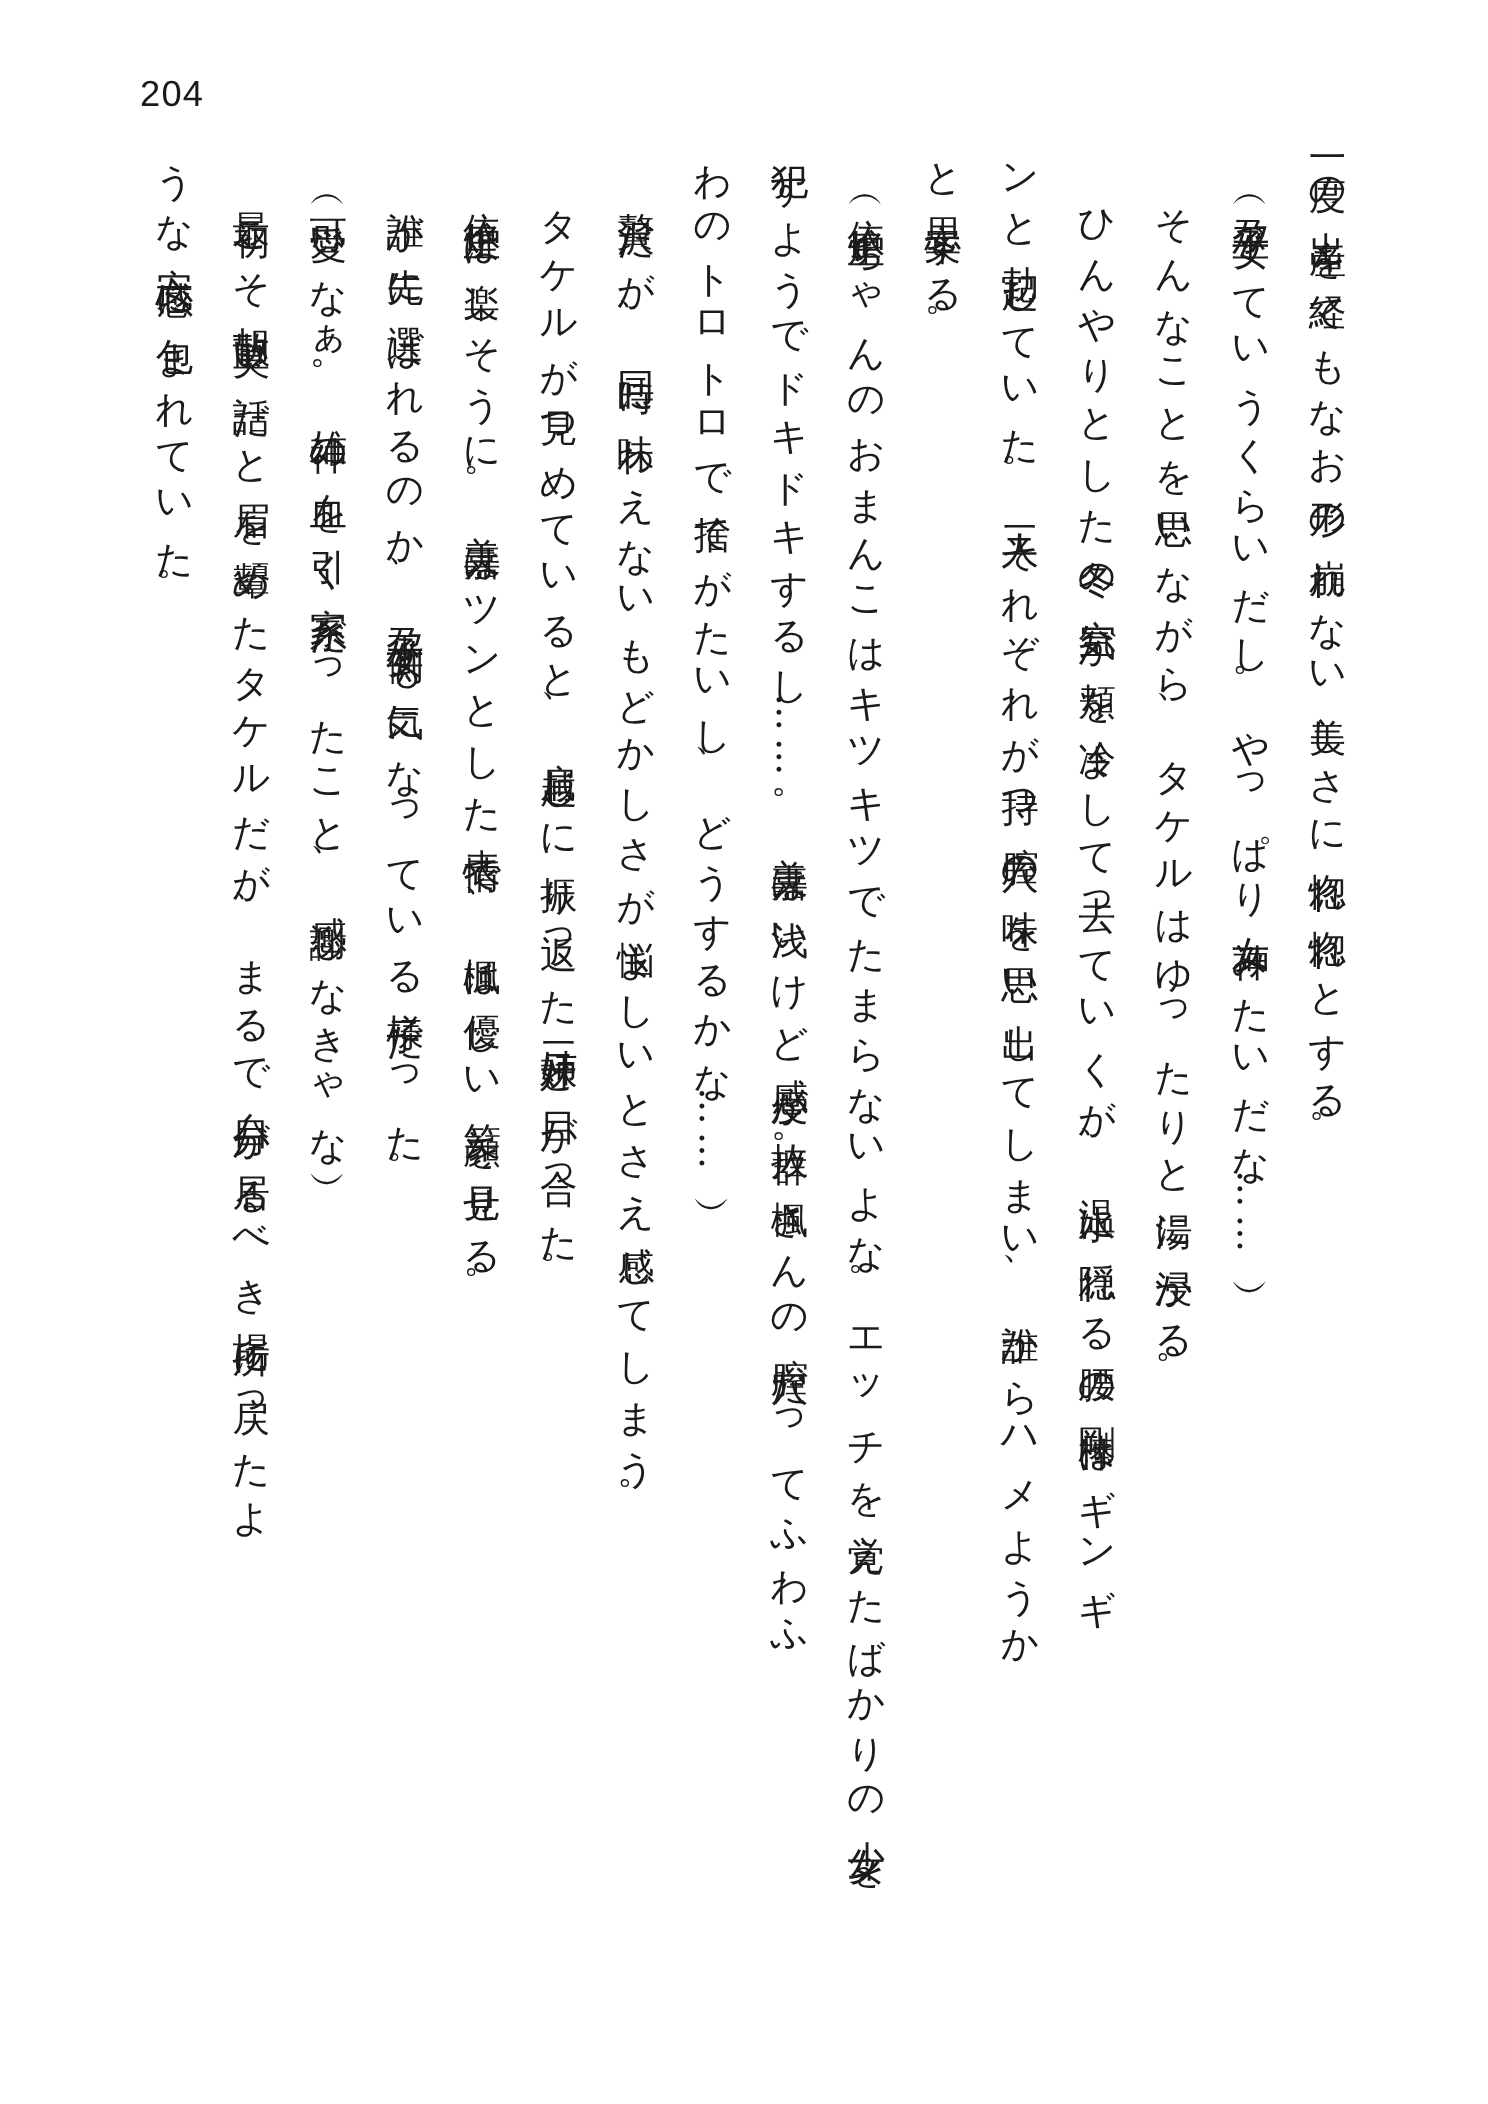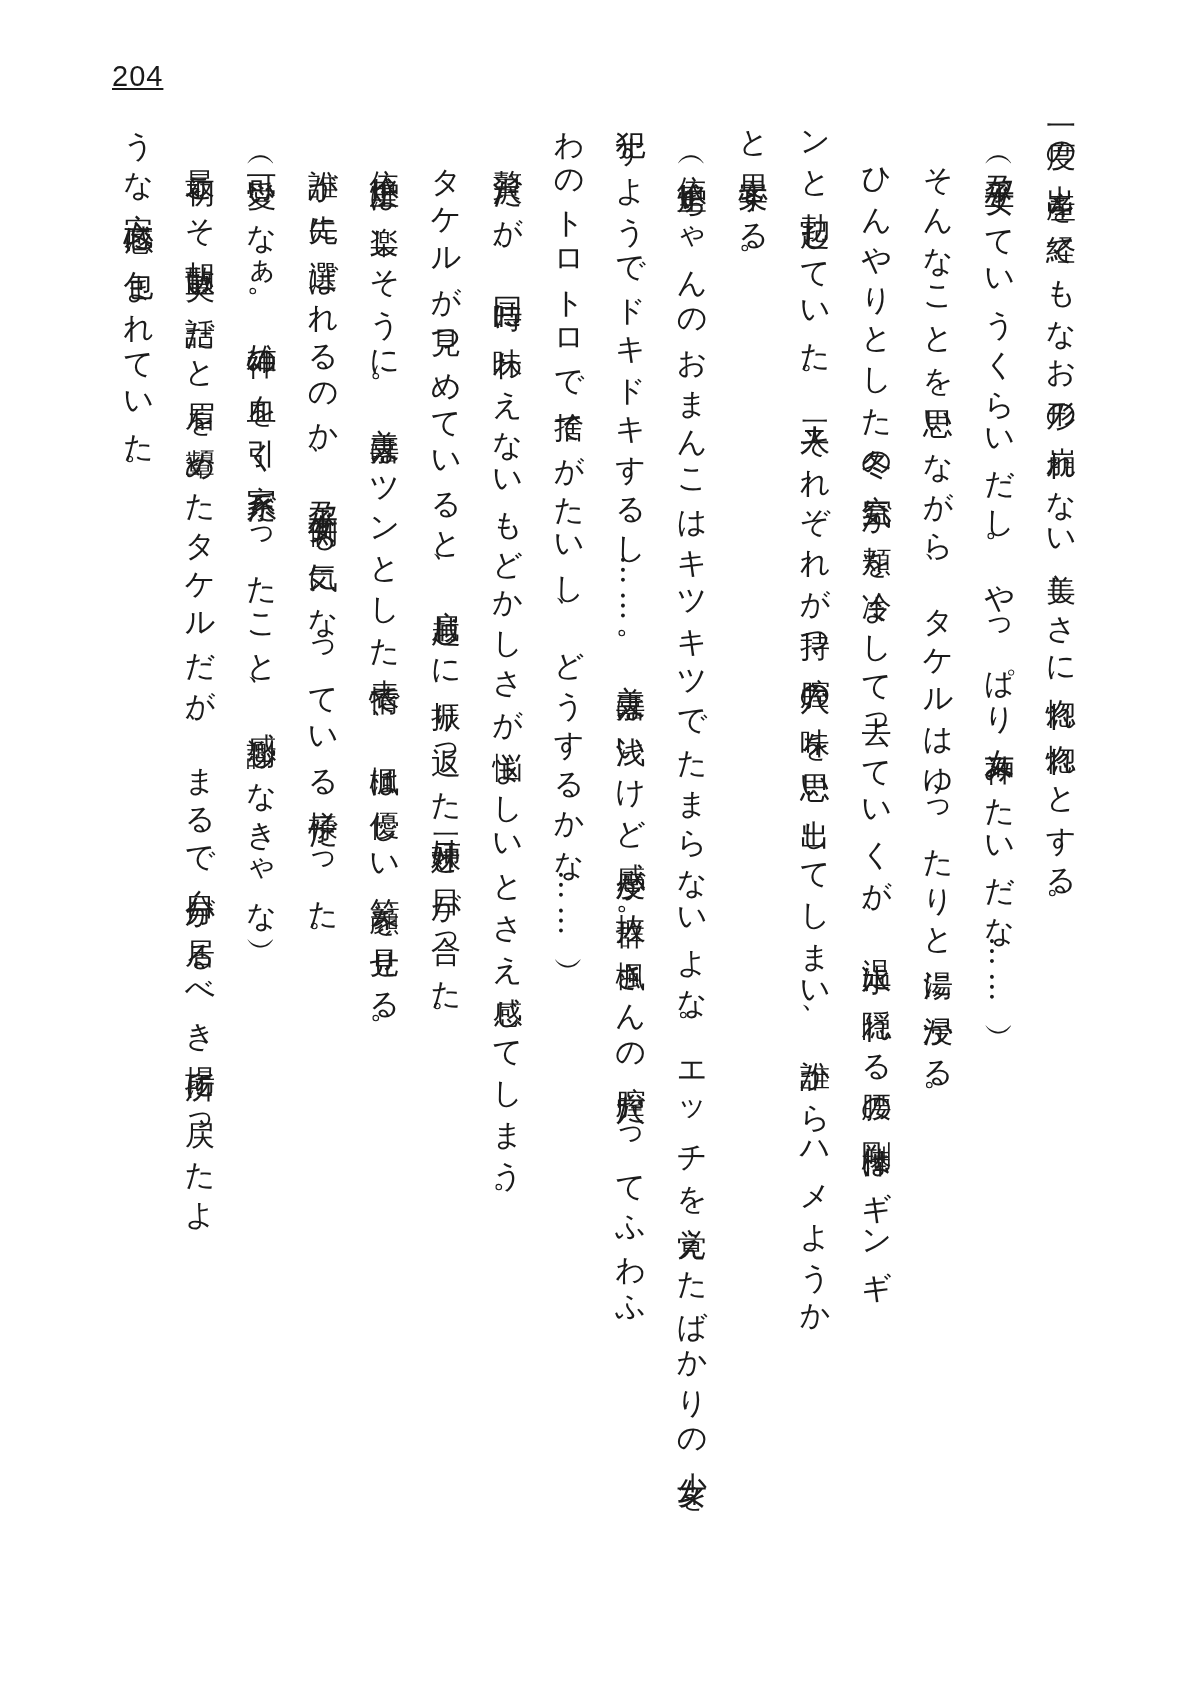--- a/index.html
+++ b/index.html
@@ -15,21 +15,20 @@
     overflow: hidden;
   }
   .page-number {
     position: absolute;
     top: 60px;
     left: 112px;
     font-family: "Liberation Sans", sans-serif;
     font-size: 29px;
     letter-spacing: 1px;
     color: #1a1a1a;
-    text-decoration: underline;
   }
   .text-area {
     position: absolute;
     top: 110px;
     right: 98px;
     height: 1452px;
     writing-mode: vertical-rl;
     text-orientation: mixed;
     font-family: "DejaVu Serif", "Liberation Serif", serif;
     font-size: 30px;

